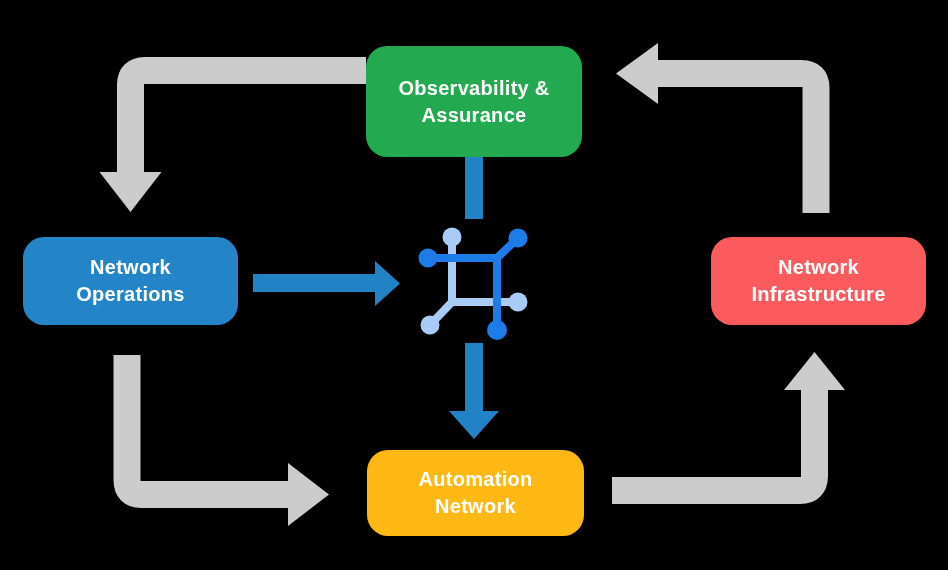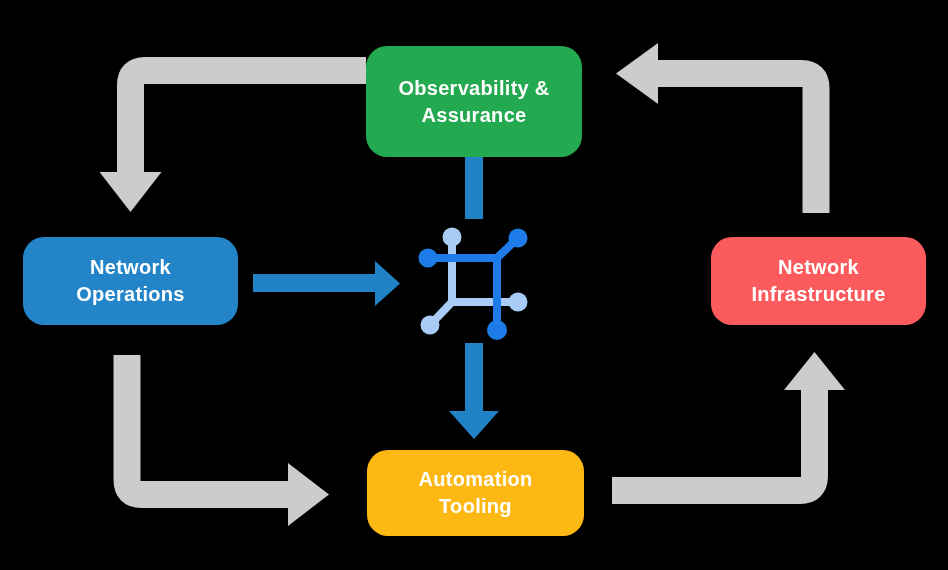--- a/index.html
+++ b/index.html
@@ -114,16 +114,16 @@
 Operations</span>
   </div>
 
   <div class="node node-network-infrastructure" style="background-color: rgb(252, 91, 93);">
     <span style="color: rgb(255, 255, 255);">Network
 Infrastructure</span>
   </div>
 
   <div class="node node-automation-tooling" style="background-color: rgb(253, 184, 19);">
     <span style="color: rgb(255, 255, 255);">Automation
-Tooling</span>
+Network</span>
   </div>
 
 </div>
 
 </body></html>

